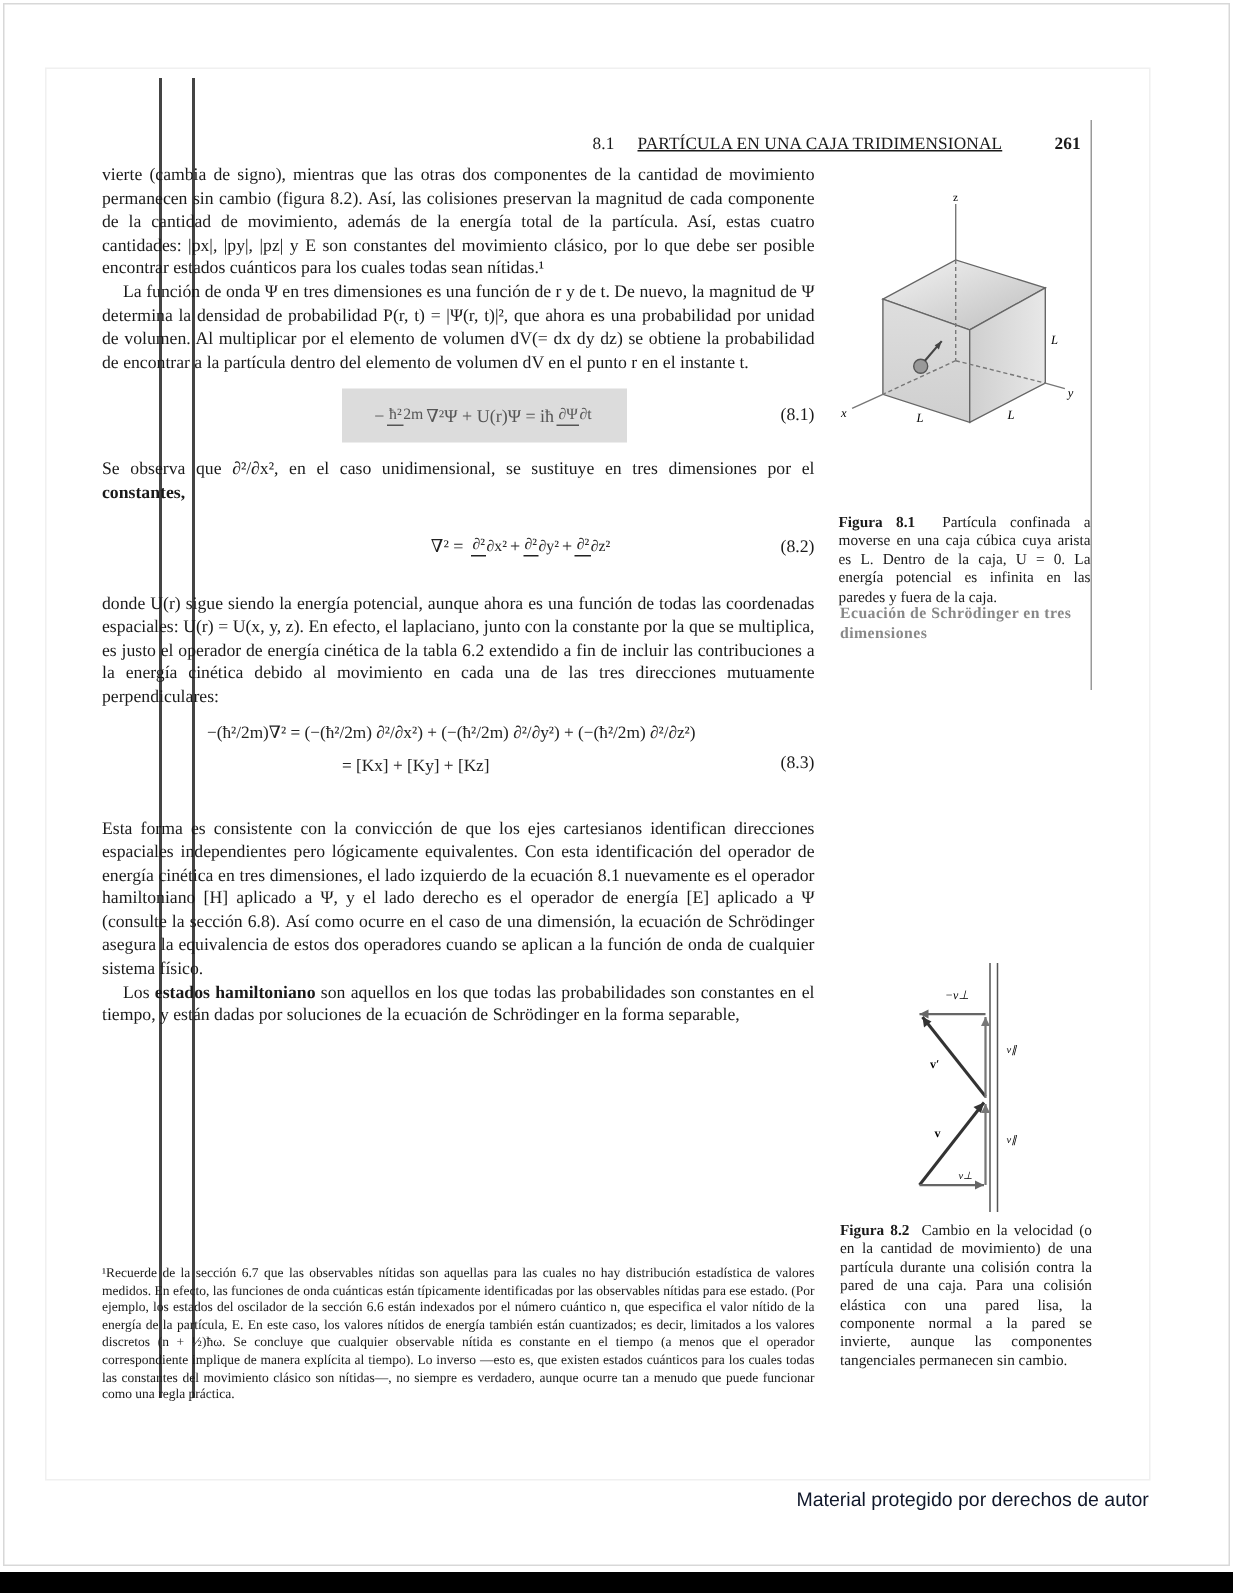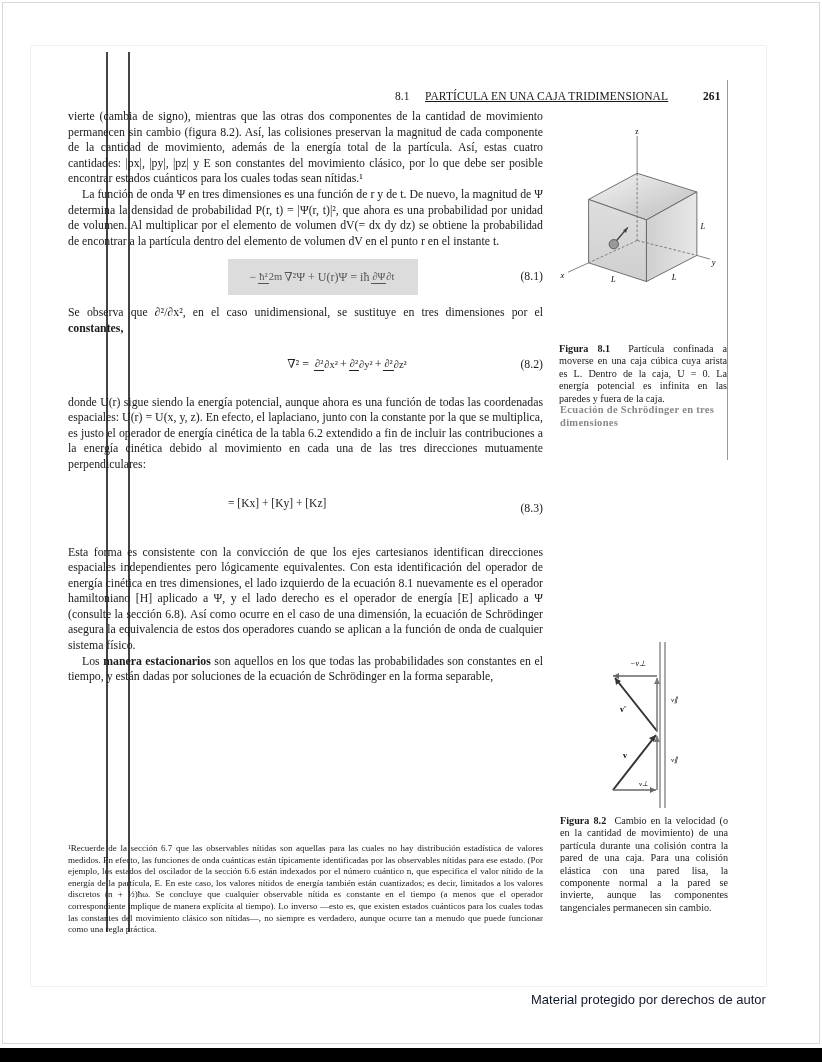--- a/index.html
+++ b/index.html
@@ -94,27 +94,28 @@
           <span>∂z²</span>
         </span>
     </div>
     <span class="num">(8.2)</span>
   </div>
 
   <p>donde U(r) sigue siendo la energía potencial, aunque ahora es una función de todas las coordenadas espaciales: U(r) = U(x, y, z). En efecto, el laplaciano, junto con la constante por la que se multiplica, es justo el operador de energía cinética de la tabla 6.2 extendido a fin de incluir las contribuciones a la energía cinética debido al movimiento en cada una de las tres direcciones mutuamente perpendiculares:</p>
 
   <div class="eq eq3">
     <div class="body">
+      <span>−(ħ²/2m)∇² = (−(ħ²/2m) ∂²/∂x²) + (−(ħ²/2m) ∂²/∂y²) + (−(ħ²/2m) ∂²/∂z²)</span>
       <span style="margin-left:90px;margin-top:6px;">= [Kx] + [Ky] + [Kz]</span>
     </div>
     <span class="num">(8.3)</span>
   </div>
 
   <p>Esta forma es consistente con la convicción de que los ejes cartesianos identifican direcciones espaciales independientes pero lógicamente equivalentes. Con esta identificación del operador de energía cinética en tres dimensiones, el lado izquierdo de la ecuación 8.1 nuevamente es el operador hamiltoniano [H] aplicado a Ψ, y el lado derecho es el operador de energía [E] aplicado a Ψ (consulte la sección 6.8). Así como ocurre en el caso de una dimensión, la ecuación de Schrödinger asegura la equivalencia de estos dos operadores cuando se aplican a la función de onda de cualquier sistema físico.</p>
-  <p class="indent"><span>Los </span><b>manera estacionarios</b><span> son aquellos en los que todas las probabilidades son constantes en el tiempo, y están dadas por soluciones de la ecuación de Schrödinger en la forma separable,</span></p>
+  <p class="indent"><span>Los </span><b>estados hamiltoniano</b><span> son aquellos en los que todas las probabilidades son constantes en el tiempo, y están dadas por soluciones de la ecuación de Schrödinger en la forma separable,</span></p>
 </div>
 
 <div class="footnote">¹Recuerde de la sección 6.7 que las observables nítidas son aquellas para las cuales no hay distribución estadística de valores medidos. En efecto, las funciones de onda cuánticas están típicamente identificadas por las observables nítidas para ese estado. (Por ejemplo, los estados del oscilador de la sección 6.6 están indexados por el número cuántico n, que especifica el valor nítido de la energía de la partícula, E. En este caso, los valores nítidos de energía también están cuantizados; es decir, limitados a los valores discretos (n + ½)ħω. Se concluye que cualquier observable nítida es constante en el tiempo (a menos que el operador correspondiente implique de manera explícita al tiempo). Lo inverso —esto es, que existen estados cuánticos para los cuales todas las constantes del movimiento clásico son nítidas—, no siempre es verdadero, aunque ocurre tan a menudo que puede funcionar como una regla práctica.</div>
 
 <svg class="side fig1" style="position:absolute;left:555px;top:120px;" width="180" height="172" viewBox="0 0 180 172">
   <defs>
     <linearGradient id="topg" x1="0" y1="0" x2="1" y2="1">
         <stop offset="0" stop-color="#f4f4f4"></stop>
         <stop offset="1" stop-color="#bdbdbd"></stop>
       </linearGradient>

